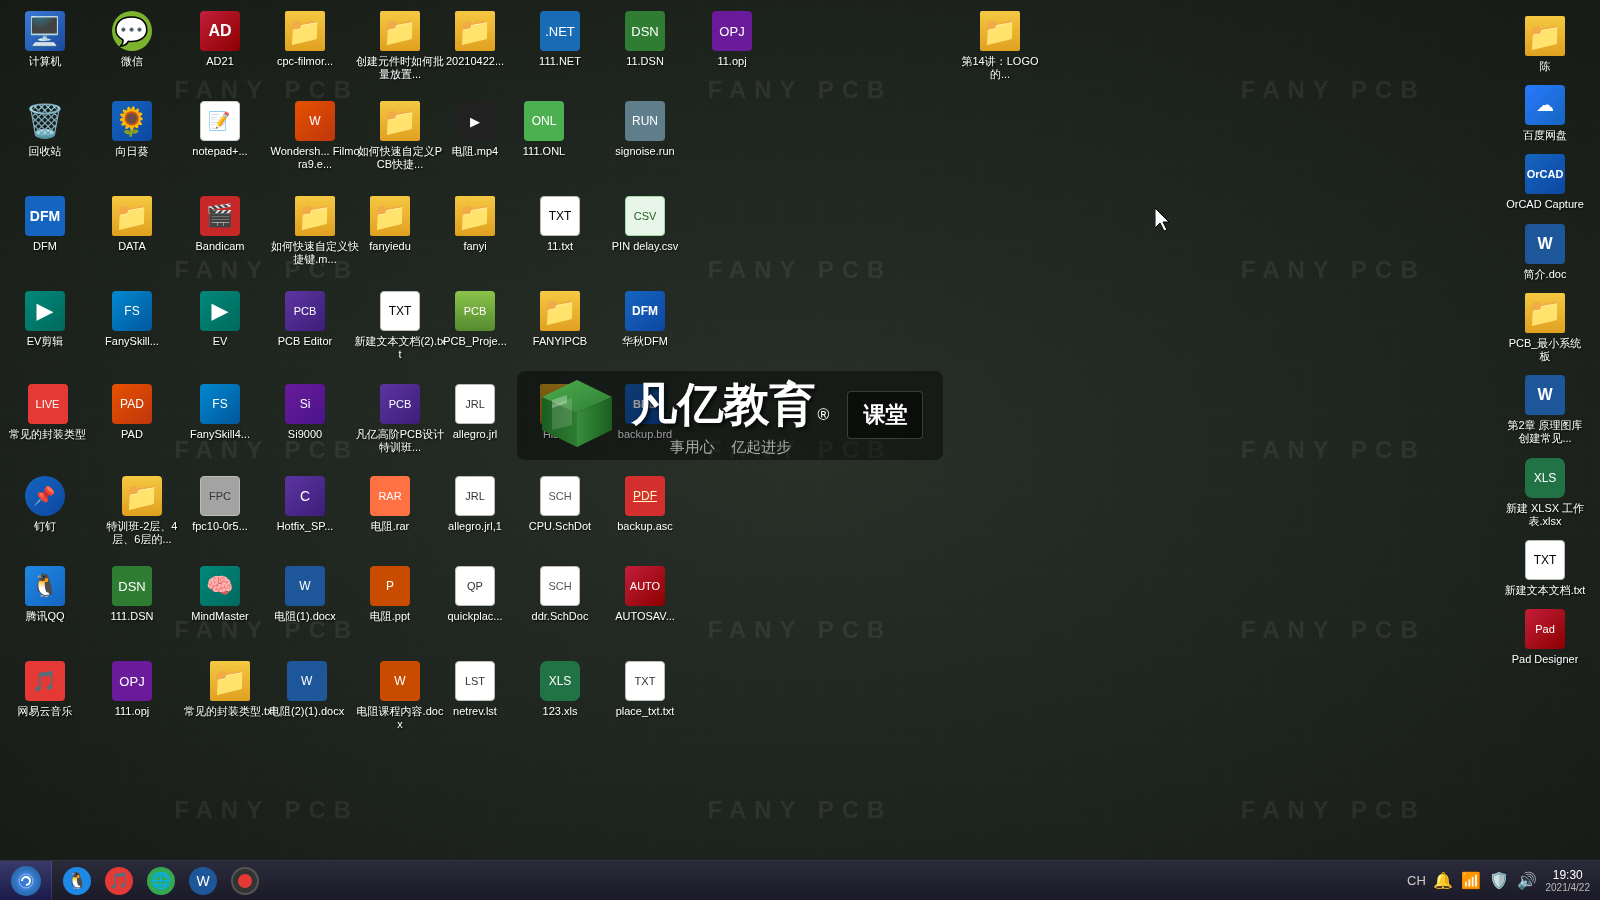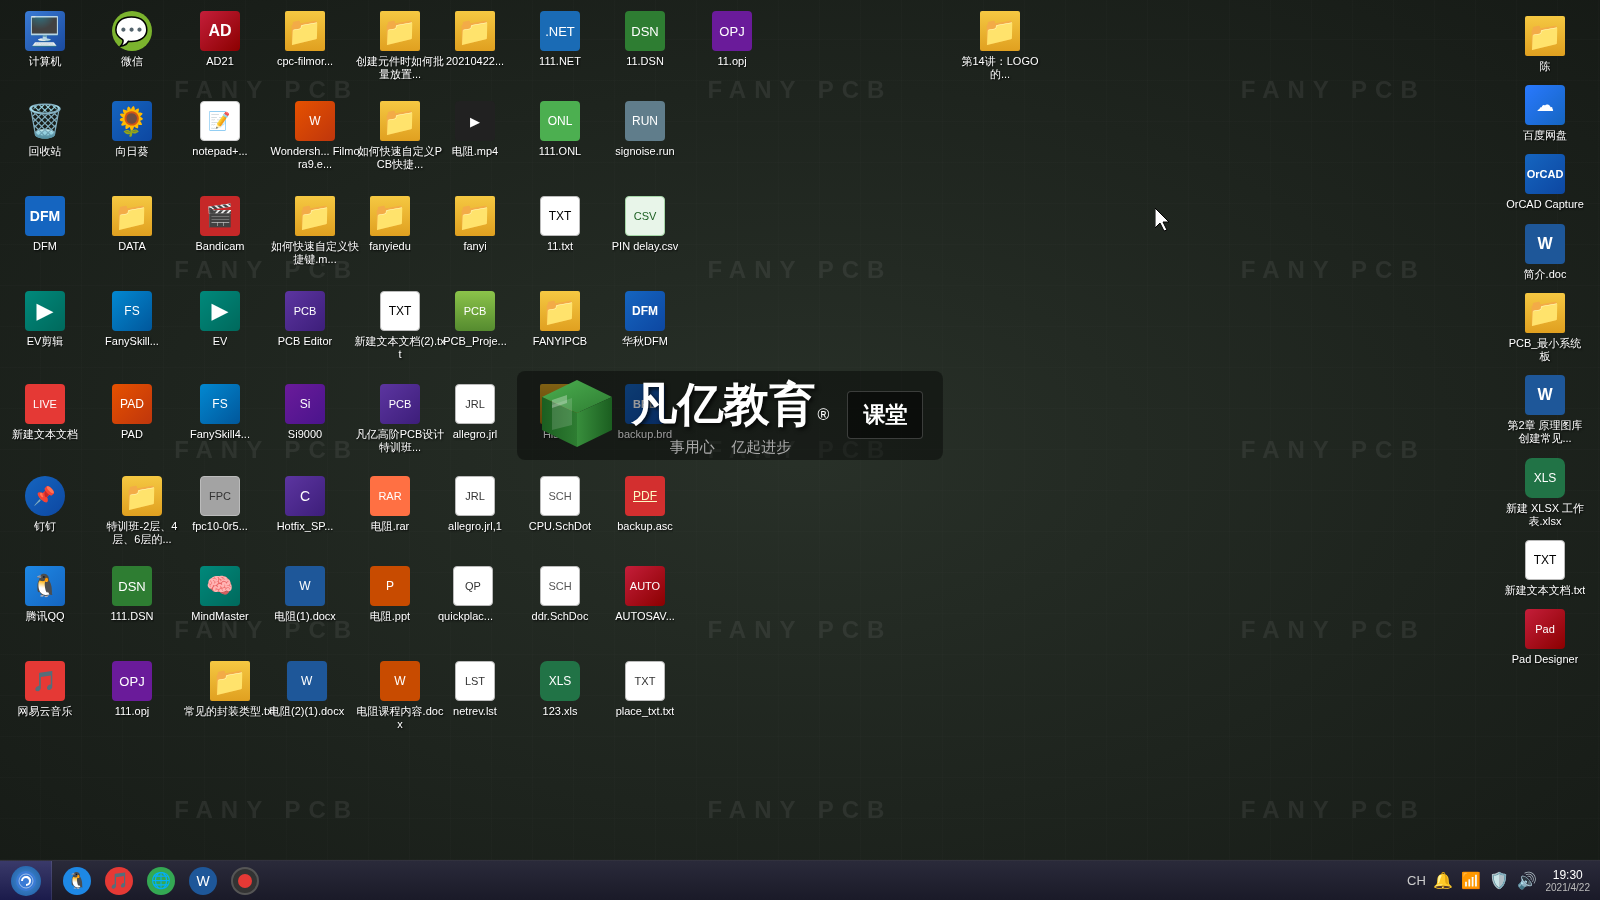--- a/index.html
+++ b/index.html
@@ -417,21 +417,21 @@
       <span class="icon-label">Wondersh... Filmora9.e...</span>
     </div>
     <div class="desktop-icon" style="position:absolute;top:95px;left:350px;">
       <div class="icon-img icon-folder">📁</div>
       <span class="icon-label">如何快速自定义PCB快捷...</span>
     </div>
     <div class="desktop-icon" style="position:absolute;top:95px;left:435px;">
       <div class="icon-img icon-video" style="font-size:13px;">▶</div>
       <span class="icon-label">电阻.mp4</span>
     </div>
-    <div class="desktop-icon" style="position:absolute;top:95px;left:520px;">
+    <div class="desktop-icon" style="position:absolute;top:95px;left:504px;">
       <div class="icon-img icon-onl" style="font-size:12px;">ONL</div>
       <span class="icon-label">111.ONL</span>
     </div>
     <div class="desktop-icon" style="position:absolute;top:95px;left:605px;">
       <div class="icon-img icon-run" style="font-size:12px;">RUN</div>
       <span class="icon-label">signoise.run</span>
     </div>
 
     <div class="desktop-icon" style="position:absolute;top:190px;left:5px;">
       <div class="icon-img icon-dfm" style="font-size:14px;">DFM</div>
@@ -494,21 +494,21 @@
       <div class="icon-img icon-folder">📁</div>
       <span class="icon-label">FANYIPCB</span>
     </div>
     <div class="desktop-icon" style="position:absolute;top:285px;left:605px;">
       <div class="icon-img icon-huaqiu" style="font-size:12px;">DFM</div>
       <span class="icon-label">华秋DFM</span>
     </div>
 
     <div class="desktop-icon" style="position:absolute;top:378px;left:5px;">
       <div class="icon-img icon-live" style="font-size:11px;">LIVE</div>
-      <span class="icon-label">新建文本文档</span>
+      <span class="icon-label">常见的封装类型</span>
     </div>
     <div class="desktop-icon" style="position:absolute;top:378px;left:92px;">
       <div class="icon-img icon-pai" style="font-size:12px;">PAD</div>
       <span class="icon-label">PAD</span>
     </div>
     <div class="desktop-icon" style="position:absolute;top:378px;left:180px;">
       <div class="icon-img icon-fanys" style="font-size:12px;">FS</div>
       <span class="icon-label">FanySkill4...</span>
     </div>
     <div class="desktop-icon" style="position:absolute;top:378px;left:265px;">
@@ -578,21 +578,21 @@
       <span class="icon-label">MindMaster</span>
     </div>
     <div class="desktop-icon" style="position:absolute;top:560px;left:265px;">
       <div class="icon-img icon-docx" style="font-size:12px;">W</div>
       <span class="icon-label">电阻(1).docx</span>
     </div>
     <div class="desktop-icon" style="position:absolute;top:560px;left:350px;">
       <div class="icon-img icon-ppt" style="font-size:12px;">P</div>
       <span class="icon-label">电阻.ppt</span>
     </div>
-    <div class="desktop-icon" style="position:absolute;top:560px;left:417px;align-items:flex-end;">
+    <div class="desktop-icon" style="position:absolute;top:560px;left:435px;">
       <div class="icon-img icon-quickplace" style="font-size:11px;">QP</div>
       <span class="icon-label">quickplac...</span>
     </div>
     <div class="desktop-icon" style="position:absolute;top:560px;left:520px;">
       <div class="icon-img icon-ddr" style="font-size:11px;">SCH</div>
       <span class="icon-label">ddr.SchDoc</span>
     </div>
     <div class="desktop-icon" style="position:absolute;top:560px;left:605px;">
       <div class="icon-img icon-autosav" style="font-size:11px;">AUTO</div>
       <span class="icon-label">AUTOSAV...</span>

